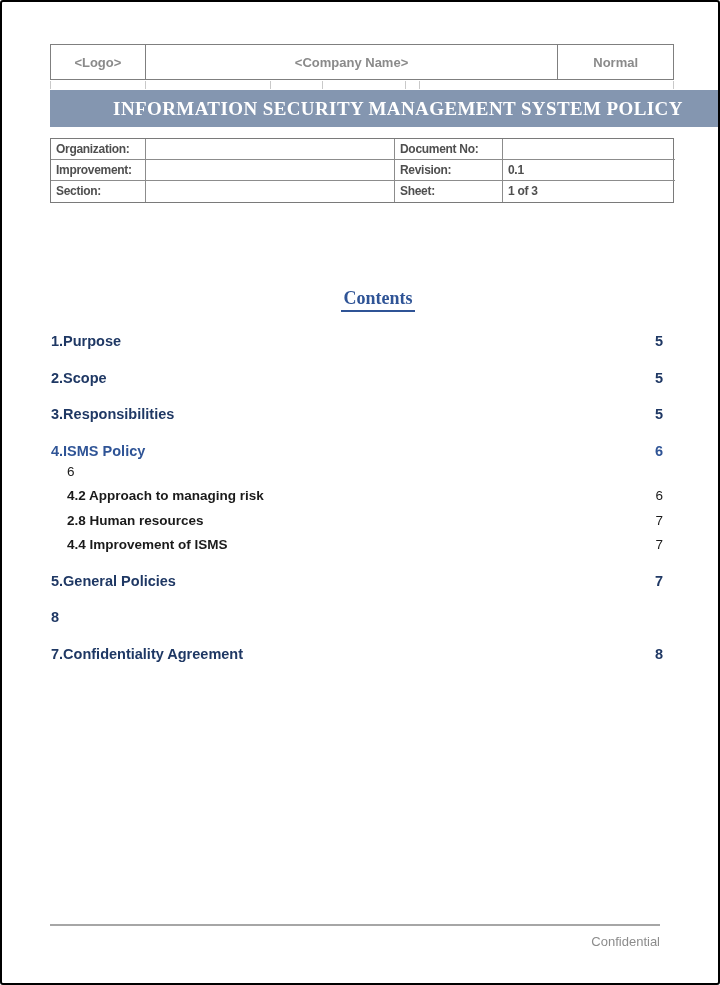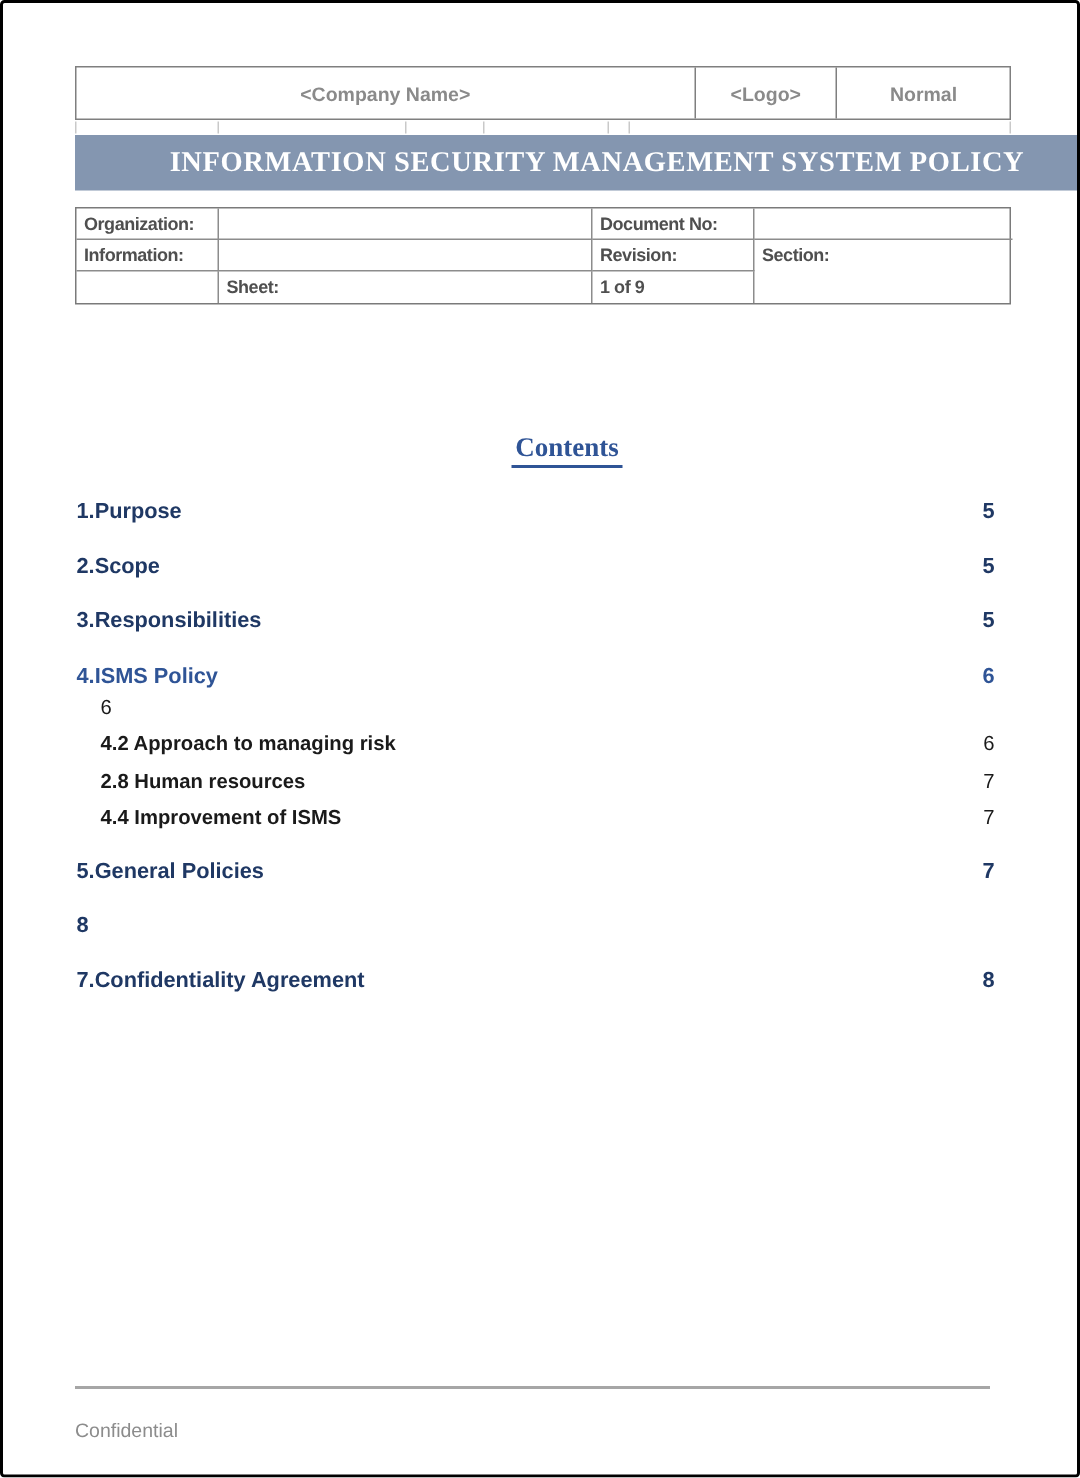--- a/index.html
+++ b/index.html
@@ -70,32 +70,32 @@
   .toc-entry.l1 + .toc-entry.l2{margin-top:4px;}
   .toc-entry:first-child{margin-top:0;}
   .c-navy{color:var(--navy,#1F3864);}
   .c-blue{color:var(--blue,#2F5496);}
   .c-dark{color:var(--dark,#1a1a1a);}
   .toc-entry.l2 .toc-page{font-weight:normal;}
   
   .footer{position:absolute;left:48px;top:922px;width:610px;}
   .footer-line{border-top:2px solid #a6a6a6;height:0;}
   .footer-text{
-    margin-top:20px;text-align:left;font-size:13px;
+    margin-top:8px;text-align:right;font-size:13px;
     color:var(--footer-gray,#8c8c8c);
   }
 </style>
 </head>
 <body>
 
 <div class="page">
 
   <div class="header-table">
+    <div class="ht-cell ht-logo">&lt;Logo&gt;</div>
     <div class="ht-cell ht-company">&lt;Company Name&gt;</div>
-    <div class="ht-cell ht-logo">&lt;Logo&gt;</div>
     <div class="ht-cell ht-type">Normal</div>
   </div>
 
   <div class="tick-row">
     <span class="tick" style="left:0"></span>
     <span class="tick" style="left:95px"></span>
     <span class="tick" style="left:220px"></span>
     <span class="tick" style="left:272px"></span>
     <span class="tick" style="left:355px"></span>
     <span class="tick" style="left:369px"></span>
@@ -104,27 +104,28 @@
 
   <div class="banner">
     <span class="banner-title">INFORMATION SECURITY MANAGEMENT SYSTEM POLICY</span>
   </div>
 
   <div class="meta-table">
       <div class="meta-cell">Organization:</div>
       <div class="meta-cell"></div>
       <div class="meta-cell">Document No:</div>
       <div class="meta-cell"></div>
-      <div class="meta-cell">Information:</div>
+      <div class="meta-cell">Improvement:</div>
       <div class="meta-cell"></div>
       <div class="meta-cell">Revision:</div>
+      <div class="meta-cell">0.1</div>
       <div class="meta-cell">Section:</div>
       <div class="meta-cell"></div>
       <div class="meta-cell">Sheet:</div>
-      <div class="meta-cell">1 of 9</div>
+      <div class="meta-cell">1 of 3</div>
     </div>
 
   <h2 class="contents-heading">
     <span>Contents</span>
   </h2>
 
   <div class="toc">
       <div class="toc-entry l1 c-navy">
         <span class="toc-label">1.Purpose</span>
         <span class="toc-page">5</span>

